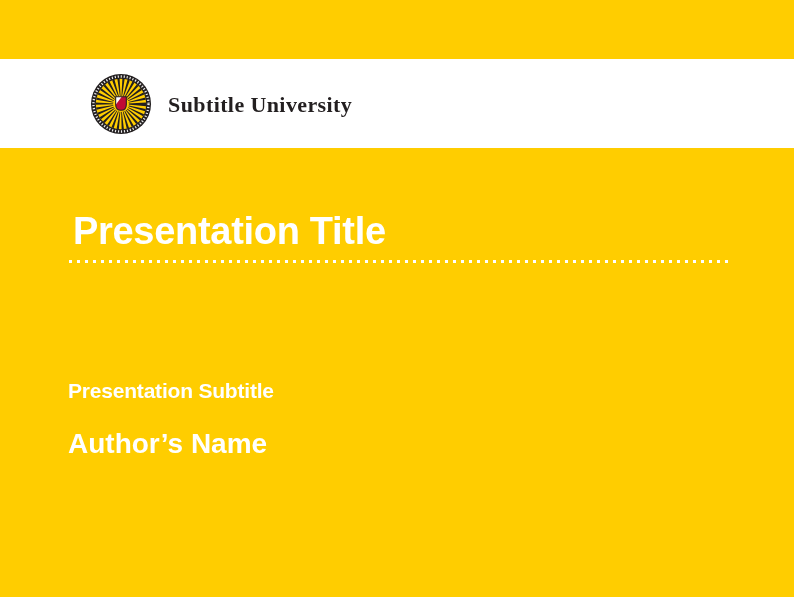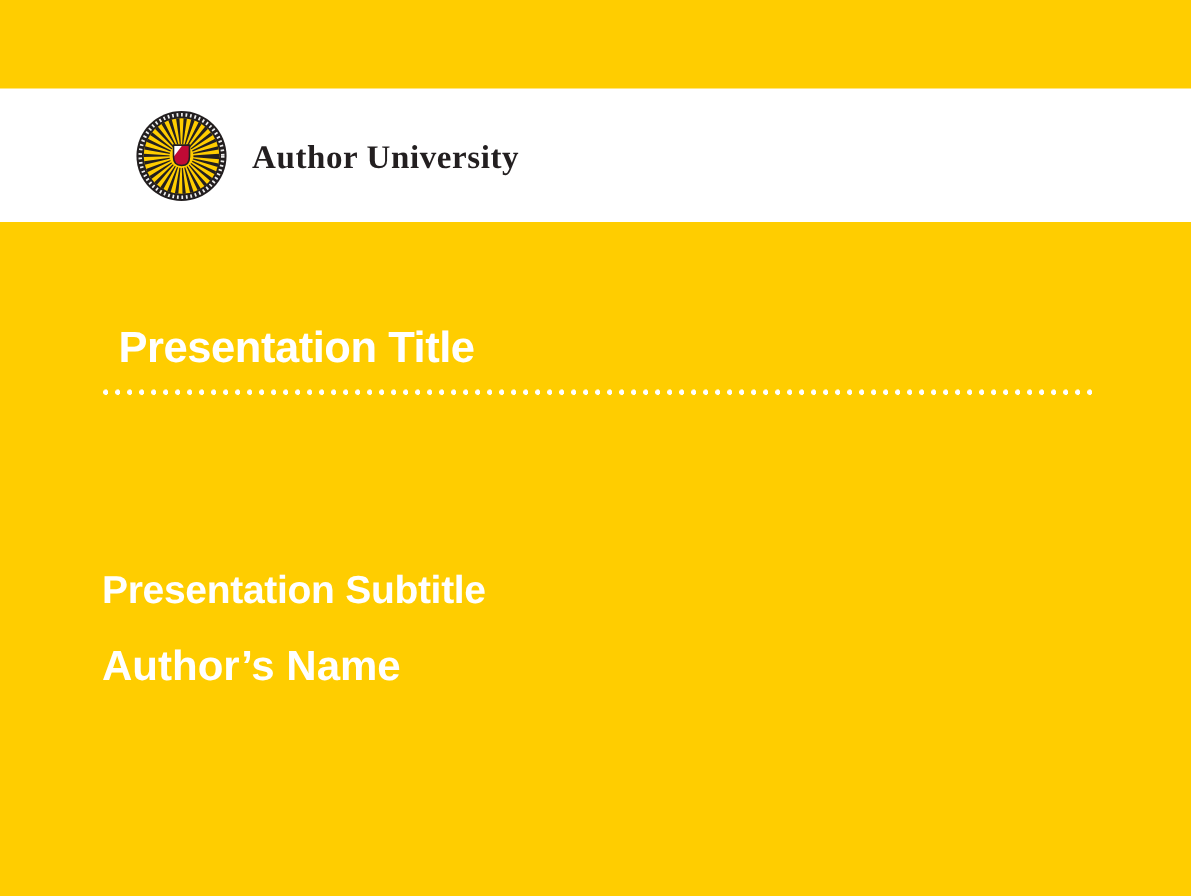--- a/index.html
+++ b/index.html
@@ -38,35 +38,35 @@
     letter-spacing:0.4px;
     color:var(--ink-black);
     padding-top:2px;
   }
   .band-main{
     position:absolute;left:0;top:148px;width:794px;height:449px;
     background:var(--brand-yellow);
   }
   .title{
     position:absolute;left:68px;top:59px; 
-    margin:11px;
-    font-size:29px;line-height:1;
+    margin:5px;
+    font-size:38px;line-height:1;
     font-weight:700;
     letter-spacing:-0.3px;
     color:var(--text-white);
   }
   .dotted-rule{
     position:absolute;left:68px;top:111px; 
     width:660px;height:5px;
     background:radial-gradient(circle 1.8px at 2.5px 2.5px, var(--text-white) 97%, rgba(255,255,255,0)) 0 0 / 8px 5px repeat-x;
   }
   .subtitle{
     position:absolute;left:68px;top:232px; 
     margin:0;
-    font-size:26px;line-height:1;
+    font-size:21px;line-height:1;
     font-weight:700;
     letter-spacing:-0.2px;
     color:var(--text-white);
   }
   .author{
     position:absolute;left:68px;top:282px; 
     font-size:28px;line-height:1;
     font-weight:700;
     color:var(--text-white);
   }
@@ -91,21 +91,21 @@
         <circle cx="32" cy="32" r="16.5" fill="none" stroke="#231F20" stroke-width="19" stroke-dasharray="1.5 1.9"></circle>
 
         <circle cx="32" cy="32" r="8.2" fill="#FFCD00"></circle>
 
         <g transform="translate(26.5,24.5)">
           <path d="M0,0 H11 V8 Q11,14 5.5,14 Q0,14 0,8 Z" fill="#C00A35"></path>
           <path d="M0,0 L6.2,0 L0,8.2 Z" fill="#FFFFFF"></path>
           <path d="M0,0 H11 V8 Q11,14 5.5,14 Q0,14 0,8 Z" fill="none" stroke="#231F20" stroke-width="1.1"></path>
         </g>
       </svg>
-      <span class="univ-name">Author University</span>
+      <span class="univ-name">Subtitle University</span>
     </div>
   </div>
 
   <div class="band-main">
     <h1 class="title">Presentation Title</h1>
 
     <div class="dotted-rule"></div>
 
     <h2 class="subtitle">Presentation Subtitle</h2>
 

